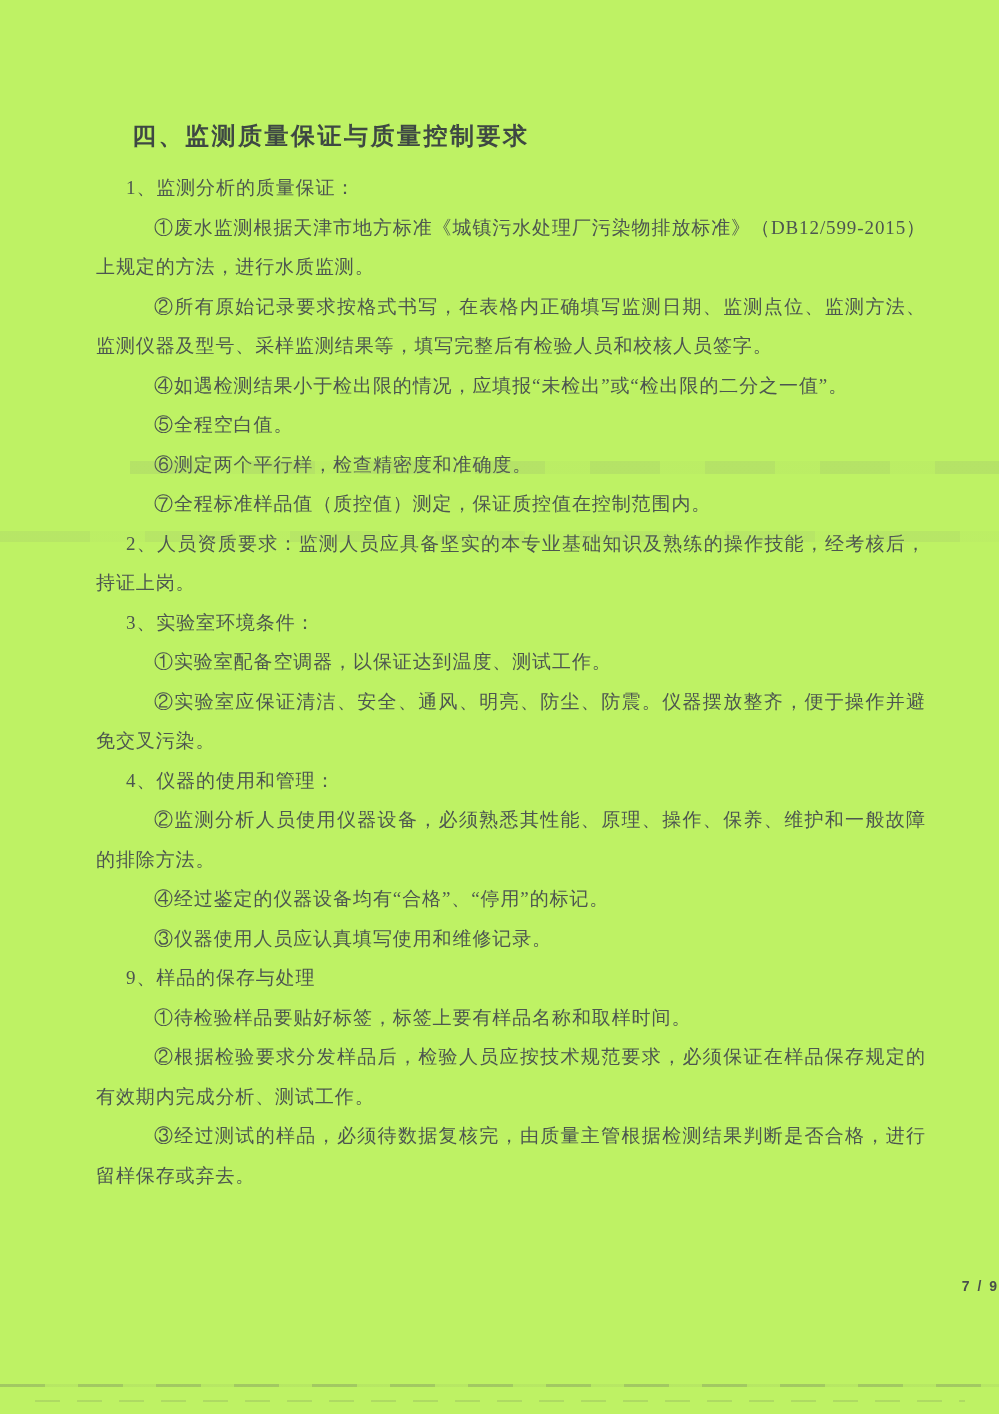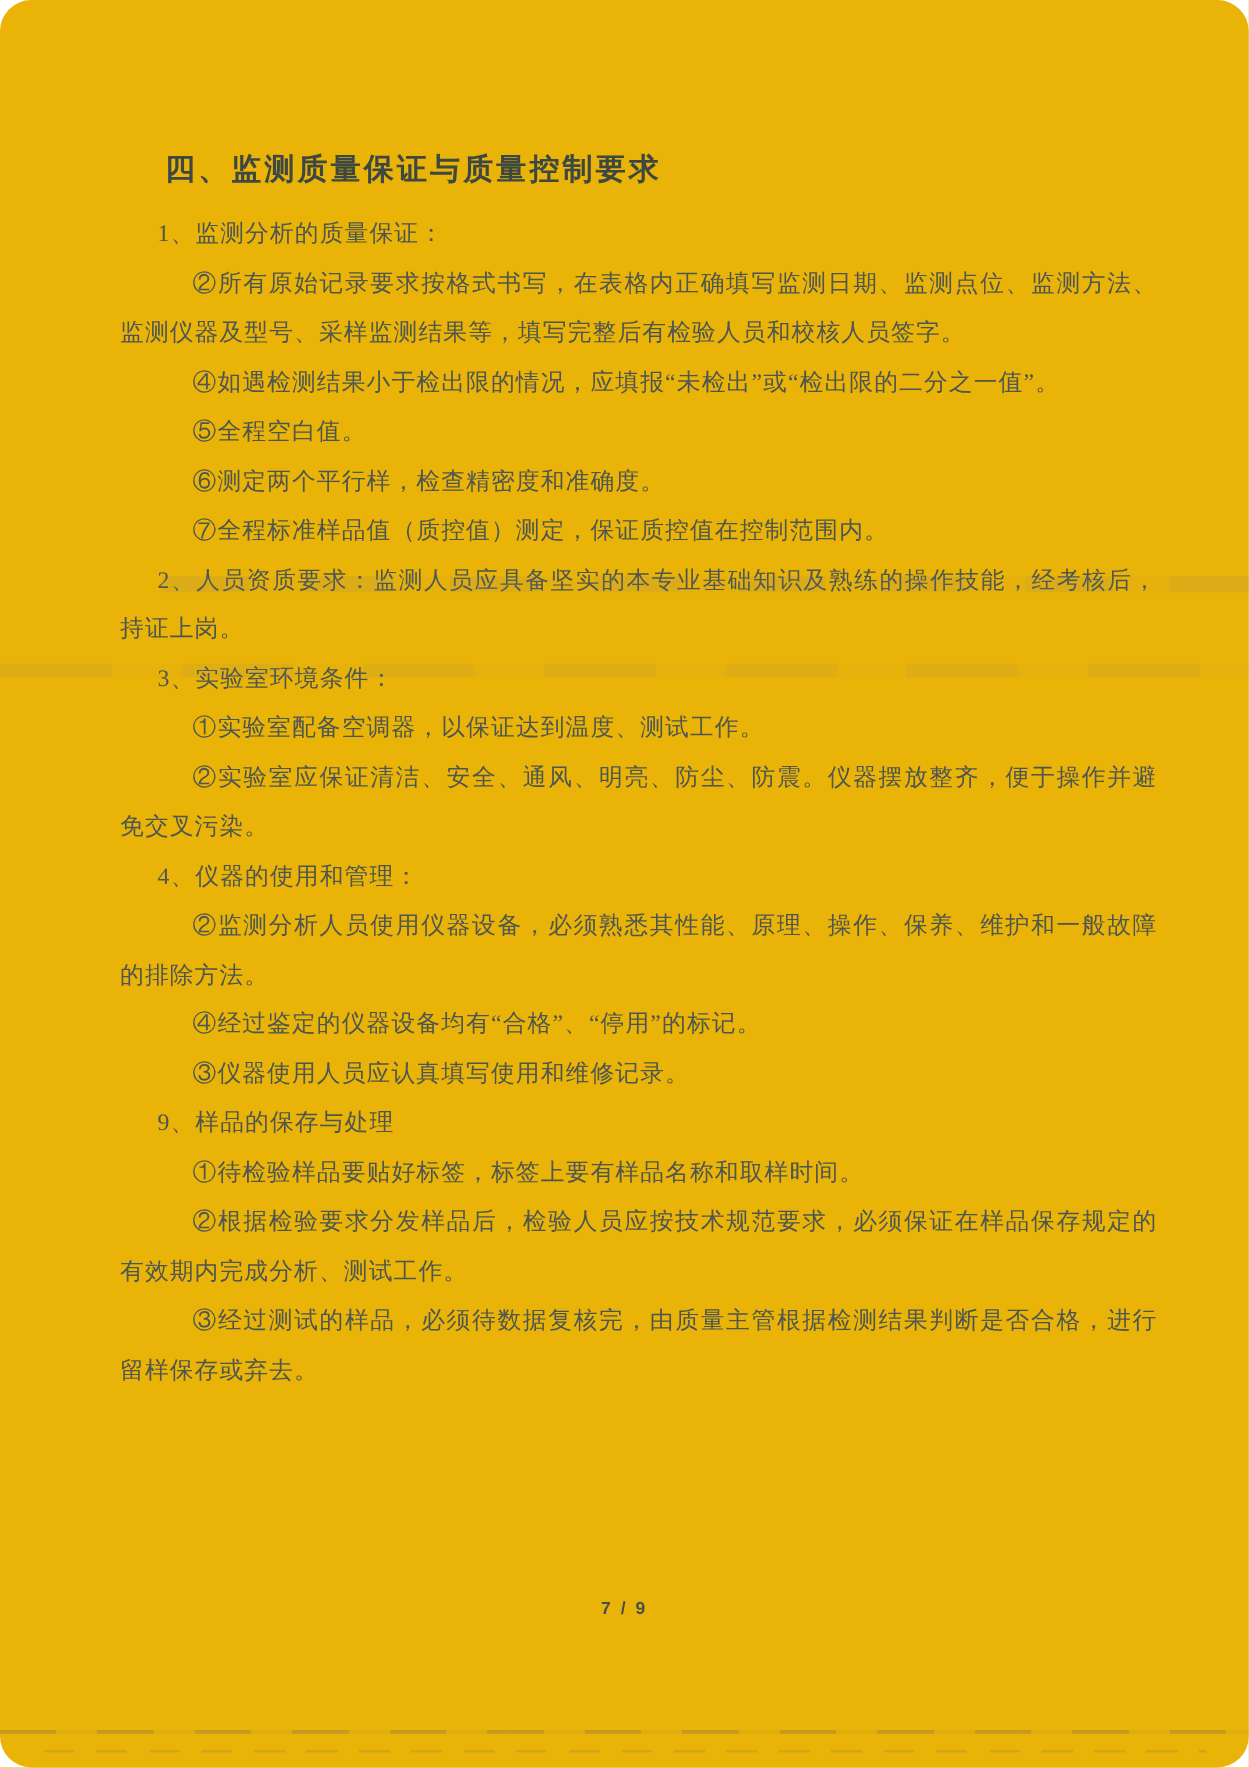--- a/index.html
+++ b/index.html
@@ -5,22 +5,21 @@
   html,body { margin:0; padding:0; }
   body {
     width:999px; height:1414px;
     background:#ffffff;
     position:relative;
     font-family:"Liberation Serif", serif;
     overflow:hidden;
   }
   .page {
     position:absolute; inset:0;
-    background:#eab308;
-    border-radius:25px;
+    background:#bef264;
   }
   .content {
     position:absolute;
     left:96px; top:114px; width:830px;
     color:#4d5650;
     font-size:19px;
     letter-spacing:0.9px;
     text-align:justify;
     text-justify:inter-character;
   }
@@ -36,21 +35,21 @@
   }
   .content p {
     margin:0;
     line-height:39.5px;
   }
   p.num { text-indent:30px; }
   p.sub { text-indent:58px; }
   .footer {
     position:absolute;
     top:1278px; left:0; width:100%;
-    text-align:center;
+    text-align:right;
     font-family:"Liberation Sans", sans-serif;
     font-size:14px;
     font-weight:bold;
     color:#4a4f4c;
     letter-spacing:2px;
   }
   
   .artifact { position:absolute; pointer-events:none; }
   .band-a {
     top:461px; left:130px; right:0; height:13px;
@@ -79,20 +78,21 @@
 </style>
 </head>
 <body>
 
 <div class="page">
 
   <div class="content">
     <h1 class="sec-title">四、监测质量保证与质量控制要求</h1>
 
     <p class="num">1、监测分析的质量保证：</p>
+    <p class="sub">①废水监测根据天津市地方标准《城镇污水处理厂污染物排放标准》（DB12/599-2015）上规定的方法，进行水质监测。</p>
     <p class="sub">②所有原始记录要求按格式书写，在表格内正确填写监测日期、监测点位、监测方法、监测仪器及型号、采样监测结果等，填写完整后有检验人员和校核人员签字。</p>
     <p class="sub">④如遇检测结果小于检出限的情况，应填报“未检出”或“检出限的二分之一值”。</p>
     <p class="sub">⑤全程空白值。</p>
     <p class="sub">⑥测定两个平行样，检查精密度和准确度。</p>
     <p class="sub">⑦全程标准样品值（质控值）测定，保证质控值在控制范围内。</p>
     <p class="num">2、人员资质要求：监测人员应具备坚实的本专业基础知识及熟练的操作技能，经考核后，持证上岗。</p>
     <p class="num">3、实验室环境条件：</p>
     <p class="sub">①实验室配备空调器，以保证达到温度、测试工作。</p>
     <p class="sub">②实验室应保证清洁、安全、通风、明亮、防尘、防震。仪器摆放整齐，便于操作并避免交叉污染。</p>
     <p class="num">4、仪器的使用和管理：</p>

